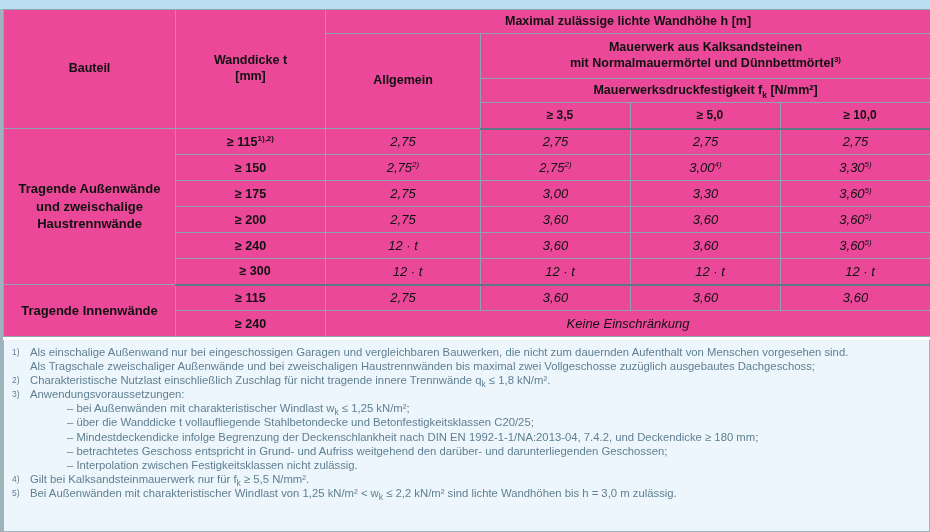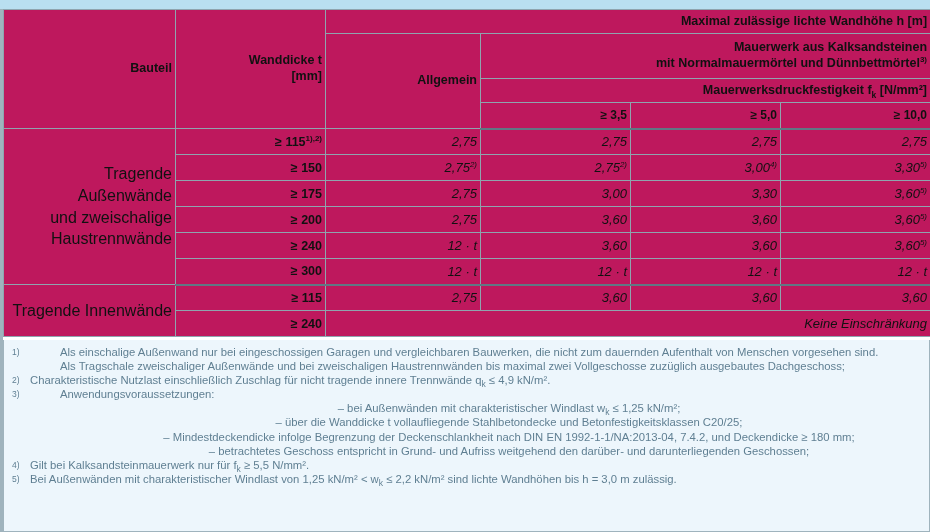--- a/index.html
+++ b/index.html
@@ -32,35 +32,35 @@
   table.wall {
     position: absolute;
     left: 3px; top: 9px;
     width: 927px;
     border-collapse: collapse;
     table-layout: fixed;
     background: #e0f0fa;
   }
   table.wall td {
     border: 1px solid #8fa4ae;
-    background: #be185d;
+    background: #ec4899;
     color: #111111;
-    text-align: right;
+    text-align: center;
     vertical-align: middle;
     padding: 1px 3px;
   }
   td.hdr {
     font-weight: bold;
     font-size: 12.5px;
     line-height: 1.25;
   }
   td.hdr-small { font-weight: bold; font-size: 12px; }
   td.rowlabel {
-    font-weight: normal;
-    font-size: 16px;
+    font-weight: bold;
+    font-size: 13px;
     line-height: 1.35;
   }
   td.thick-col { border-right: 2px solid #5f7884; }
   td.thickness {
     font-weight: bold;
     font-size: 12.5px;
   }
   td.val {
     font-size: 13px;
     font-weight: normal;
@@ -90,25 +90,24 @@
     position: relative;
     padding-left: 20px;
     white-space: nowrap;
   }
   .note .mark {
     position: absolute;
     left: 2px; top: 0;
     font-size: 8.5px;
     vertical-align: super;
   }
-  .note .cont { display: block; margin-left: 30px; }
+  .note .cont { display: block; }
   .bullet {
     padding-left: 37px;
     white-space: nowrap;
-    text-align: center;
   }
 </style>
 </head>
 <body>
 
 <div id="root">
 
   <div class="top-strip"></div>
   <div class="left-edge"></div>
 
@@ -218,30 +217,31 @@
   <div class="notes">
 
     <div class="note">
       <span class="mark">1)</span>
       <span class="cont">Als einschalige Außenwand nur bei eingeschossigen Garagen und vergleichbaren Bauwerken, die nicht zum dauernden Aufenthalt von Menschen vorgesehen sind.</span>
       <span class="cont">Als Tragschale zweischaliger Außenwände und bei zweischaligen Haustrennwänden bis maximal zwei Vollgeschosse zuzüglich ausgebautes Dachgeschoss;</span>
     </div>
 
     <div class="note">
       <span class="mark">2)</span>
-      <span>Charakteristische Nutzlast einschließlich Zuschlag für nicht tragende innere Trennwände q</span><span class="sub">k</span><span> ≤ 4,9 kN/m².</span>
+      <span>Charakteristische Nutzlast einschließlich Zuschlag für nicht tragende innere Trennwände q</span><span class="sub">k</span><span> ≤ 1,8 kN/m².</span>
     </div>
 
     <div class="note">
       <span class="mark">3)</span>
       <span class="cont">Anwendungsvoraussetzungen:</span>
       <span class="cont bullet"><span>– bei Außenwänden mit charakteristischer Windlast w</span><span class="sub">k</span><span> ≤ 1,25 kN/m²;</span></span>
       <span class="cont bullet"><span>– über die Wanddicke t vollaufliegende Stahlbetondecke und Betonfestigkeitsklassen C20/25;</span><span class="sub"></span><span></span></span>
       <span class="cont bullet"><span>– Mindestdeckendicke infolge Begrenzung der Deckenschlankheit nach DIN EN 1992-1-1/NA:2013-04, 7.4.2, und Deckendicke ≥ 180 mm;</span><span class="sub"></span><span></span></span>
       <span class="cont bullet"><span>– betrachtetes Geschoss entspricht in Grund- und Aufriss weitgehend den darüber- und darunterliegenden Geschossen;</span><span class="sub"></span><span></span></span>
+      <span class="cont bullet"><span>– Interpolation zwischen Festigkeitsklassen nicht zulässig.</span><span class="sub"></span><span></span></span>
     </div>
 
     <div class="note">
       <span class="mark">4)</span>
       <span>Gilt bei Kalksandsteinmauerwerk nur für f</span><span class="sub">k</span><span> ≥ 5,5 N/mm².</span>
     </div>
 
     <div class="note">
       <span class="mark">5)</span>
       <span>Bei Außenwänden mit charakteristischer Windlast von 1,25 kN/m² &lt; w</span><span class="sub">k</span><span> ≤ 2,2 kN/m² sind lichte Wandhöhen bis h = 3,0 m zulässig.</span>

